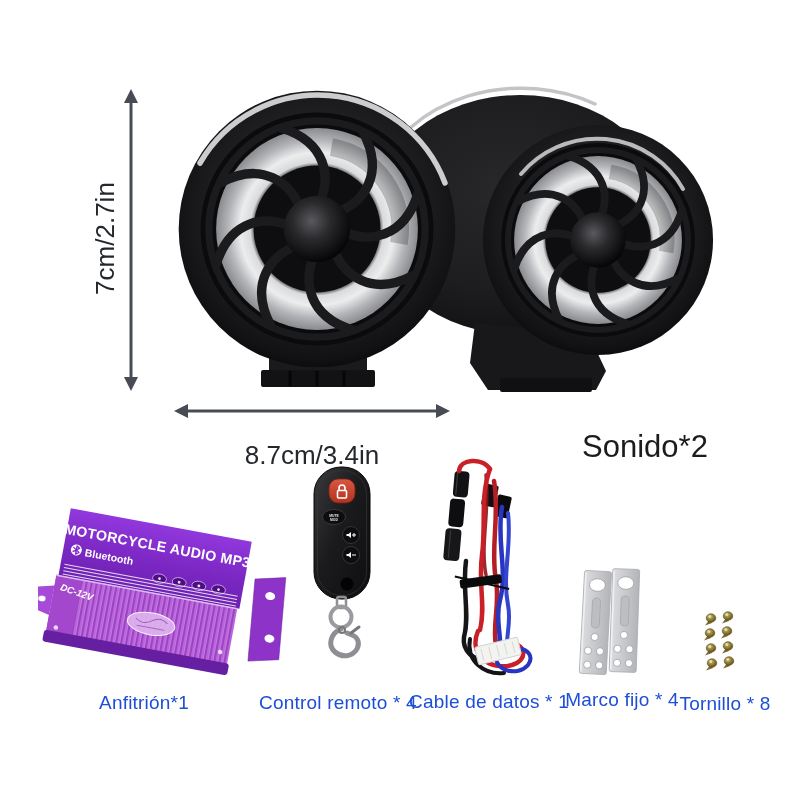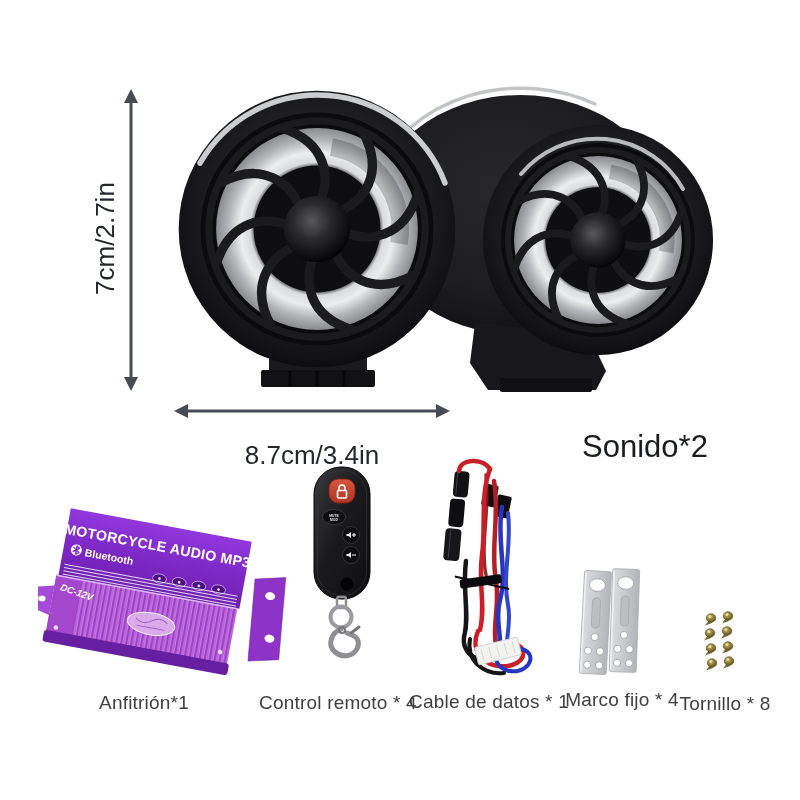--- a/index.html
+++ b/index.html
@@ -1,19 +1,19 @@
 <!DOCTYPE html>
 <html><head>
 <meta charset="utf-8">
 <style>
   html,body{margin:0;padding:0;background:#ffffff;}
   .canvas{position:relative;width:800px;height:800px;background:#ffffff;overflow:hidden;
           font-family:"Liberation Sans", sans-serif;}
   .abs{position:absolute;}
-  .caption{position:absolute;text-align:center;font-size:19px;color:#404040;letter-spacing:0.2px;}
+  .caption{position:absolute;text-align:center;font-size:19px;color:#1d4ed8;letter-spacing:0.2px;}
   .dim{position:absolute;text-align:center;font-size:26px;color:#24272c;}
   .sonido{position:absolute;text-align:center;font-size:31px;color:#1b1c1e;}
   svg{display:block;}
   text{font-family:"Liberation Sans", sans-serif;}
 </style>
 </head>
 <body>
 
 <div class="canvas">
 

